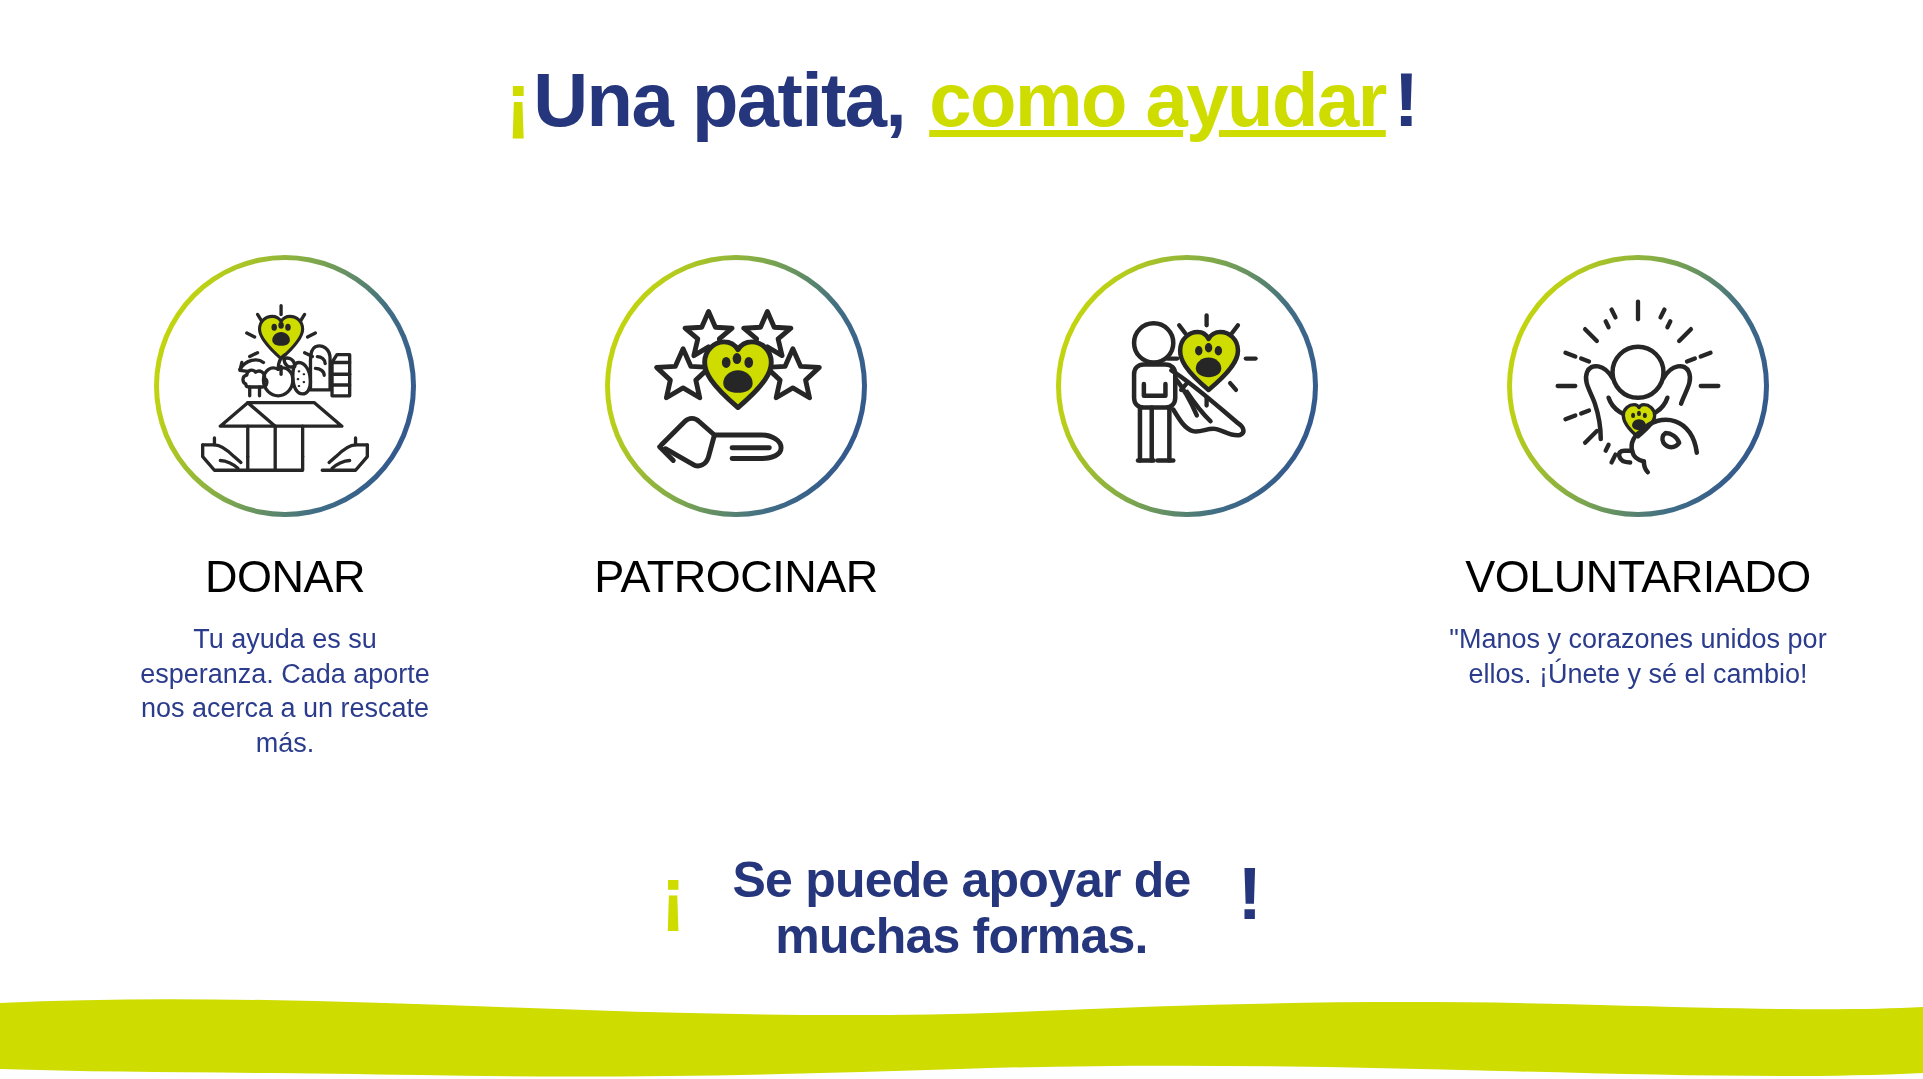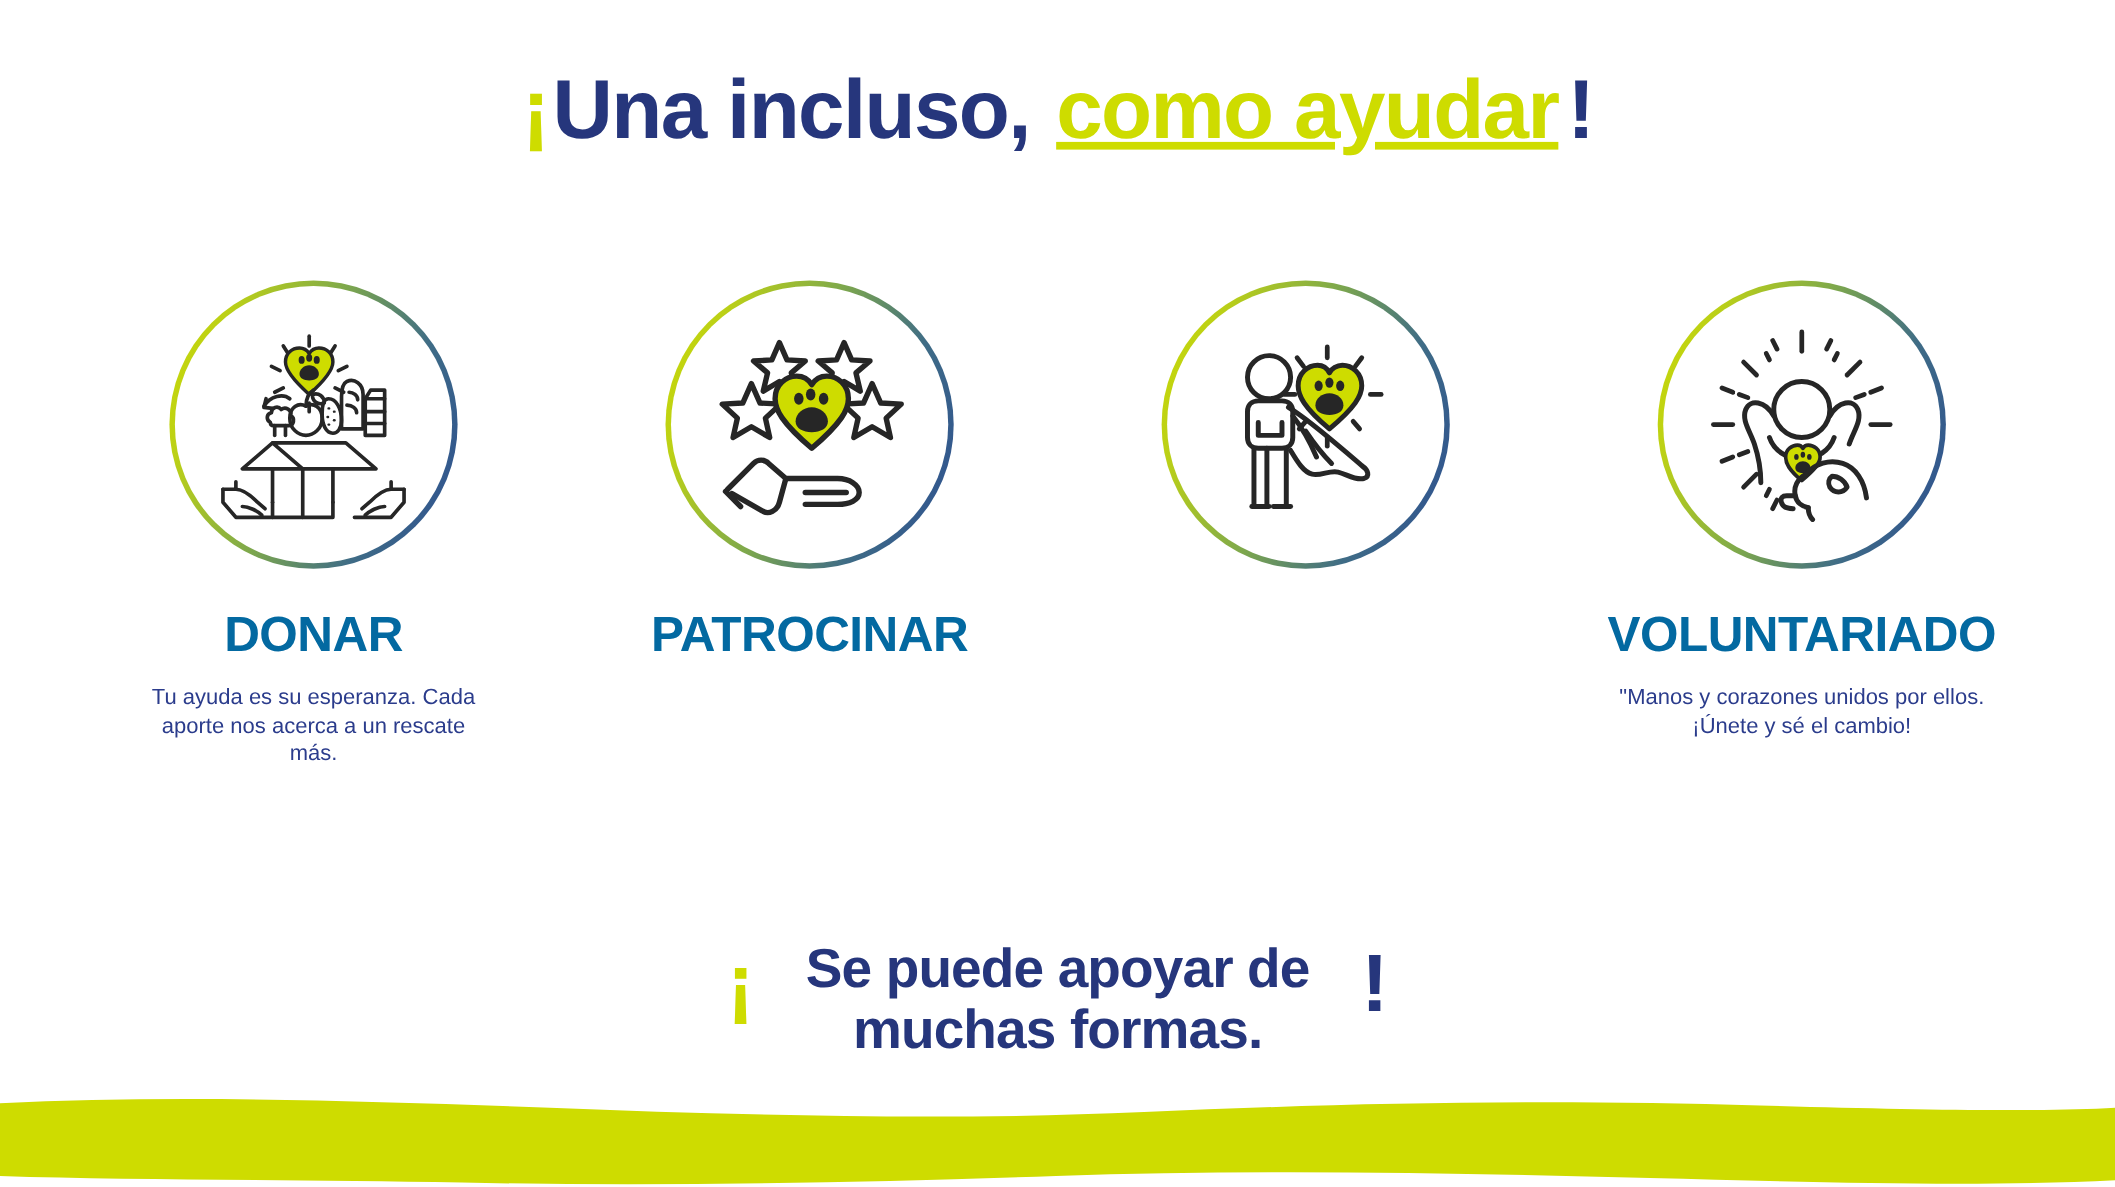--- a/index.html
+++ b/index.html
@@ -79,30 +79,30 @@
     background: #ffffff;
     display: flex;
     align-items: center;
     justify-content: center;
   }
   .circle-inner svg { width: 196px; height: 196px; display: block; }
 
   .card-title {
     margin-top: 37px;
     font-size: 45px;
-    font-weight: 700;
+    font-weight: 400;
     letter-spacing: -0.5px;
-    color: #0369a1;
+    color: #000000;
     text-align: left;
     line-height: 1;
     white-space: nowrap;
   }
   .card-desc {
     margin-top: 23px;
-    font-size: 20px;
+    font-size: 27px;
     line-height: 1.28;
     color: #2B3C8C;
     text-align: center;
     max-width: 310px;
     font-weight: 400;
   }
   .card-desc.wide { max-width: 380px; }
 
   
   .tagline {
@@ -149,21 +149,21 @@
     height: 90px;
   }
   .footer-wave svg { display: block; width: 100%; height: 100%; }
 </style>
 </head>
 <body>
 
 <div class="poster">
 
   <div class="headline">
-    <span class="excl-lime-open">¡</span><span class="hl-blue">Una incluso,</span><span class="hl-lime">como ayudar</span><span class="excl-blue-close">!</span>
+    <span class="excl-lime-open">¡</span><span class="hl-blue">Una patita,</span><span class="hl-lime">como ayudar</span><span class="excl-blue-close">!</span>
   </div>
 
   <div class="cards">
 
     <div class="card">
       <div class="circle-wrap">
         <div class="circle-inner">
           <svg viewBox="0 0 200 200">
             <g fill="none" stroke="#262626" stroke-width="3.4" stroke-linecap="round" stroke-linejoin="round">
 

